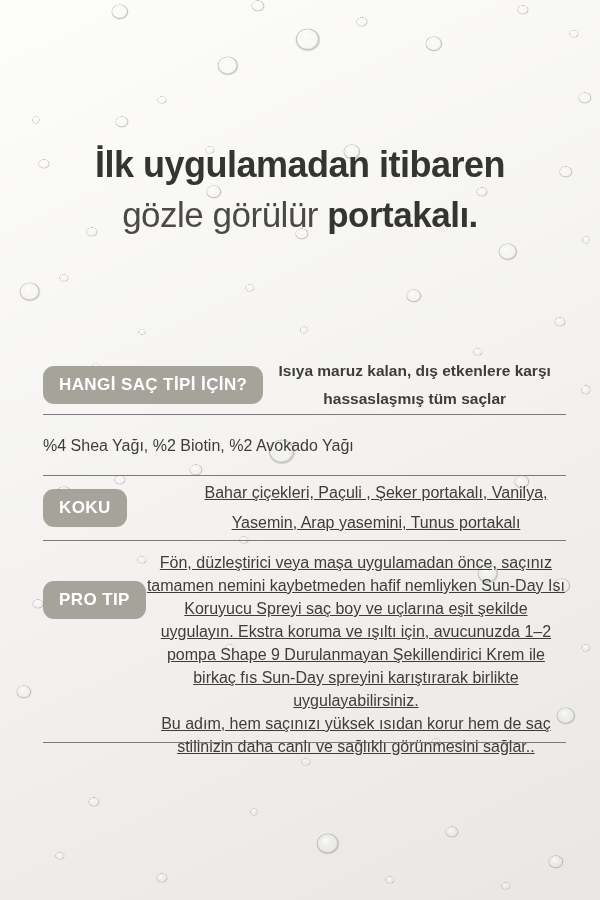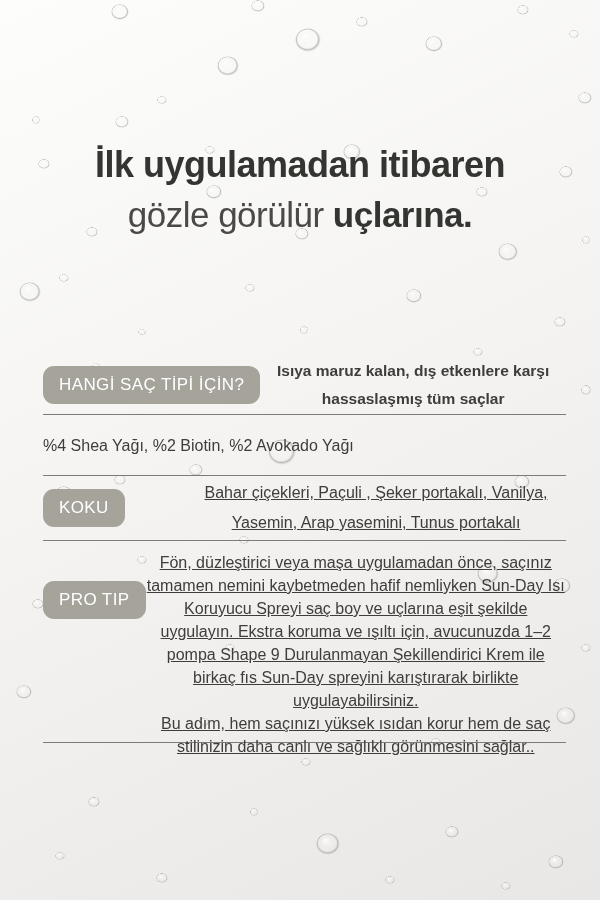--- a/index.html
+++ b/index.html
@@ -62,21 +62,21 @@
   }
   .row {
     display: flex;
     justify-content: space-between;
     align-items: center;
     border-bottom: 1px solid var(--divider);
   }
   .badge {
     background: var(--badge-bg);
     color: var(--badge-text);
-    font-weight: normal;
+    font-weight: bold;
     font-size: 17px;
     letter-spacing: 0.4px;
     padding: 9px 16px;
     border-radius: 11px;
     white-space: nowrap;
     flex: 0 0 auto;
   }
   .value {
     margin: 0;
     text-align: center;
@@ -181,21 +181,21 @@
       <ellipse cx="60" cy="856" rx="5" ry="4" fill="url(#dg)"></ellipse>
       <ellipse cx="390" cy="880" rx="5" ry="4" fill="url(#dg)"></ellipse>
     </g>
   </svg>
 
   <header class="headline">
     <div class="l1">
       <strong>İlk uygulamadan itibaren</strong>
     </div>
     <div class="l2">
-      <span>gözle görülür </span><strong>uçlarına.</strong>
+      <span>gözle görülür </span><strong>portakalı.</strong>
     </div>
   </header>
 
   <main class="info">
 
     <section class="row row-1">
       <span class="badge">HANGİ SAÇ TİPİ İÇİN?</span>
       <p class="value">Isıya maruz kalan, dış etkenlere karşı hassaslaşmış tüm saçlar</p>
     </section>
 

